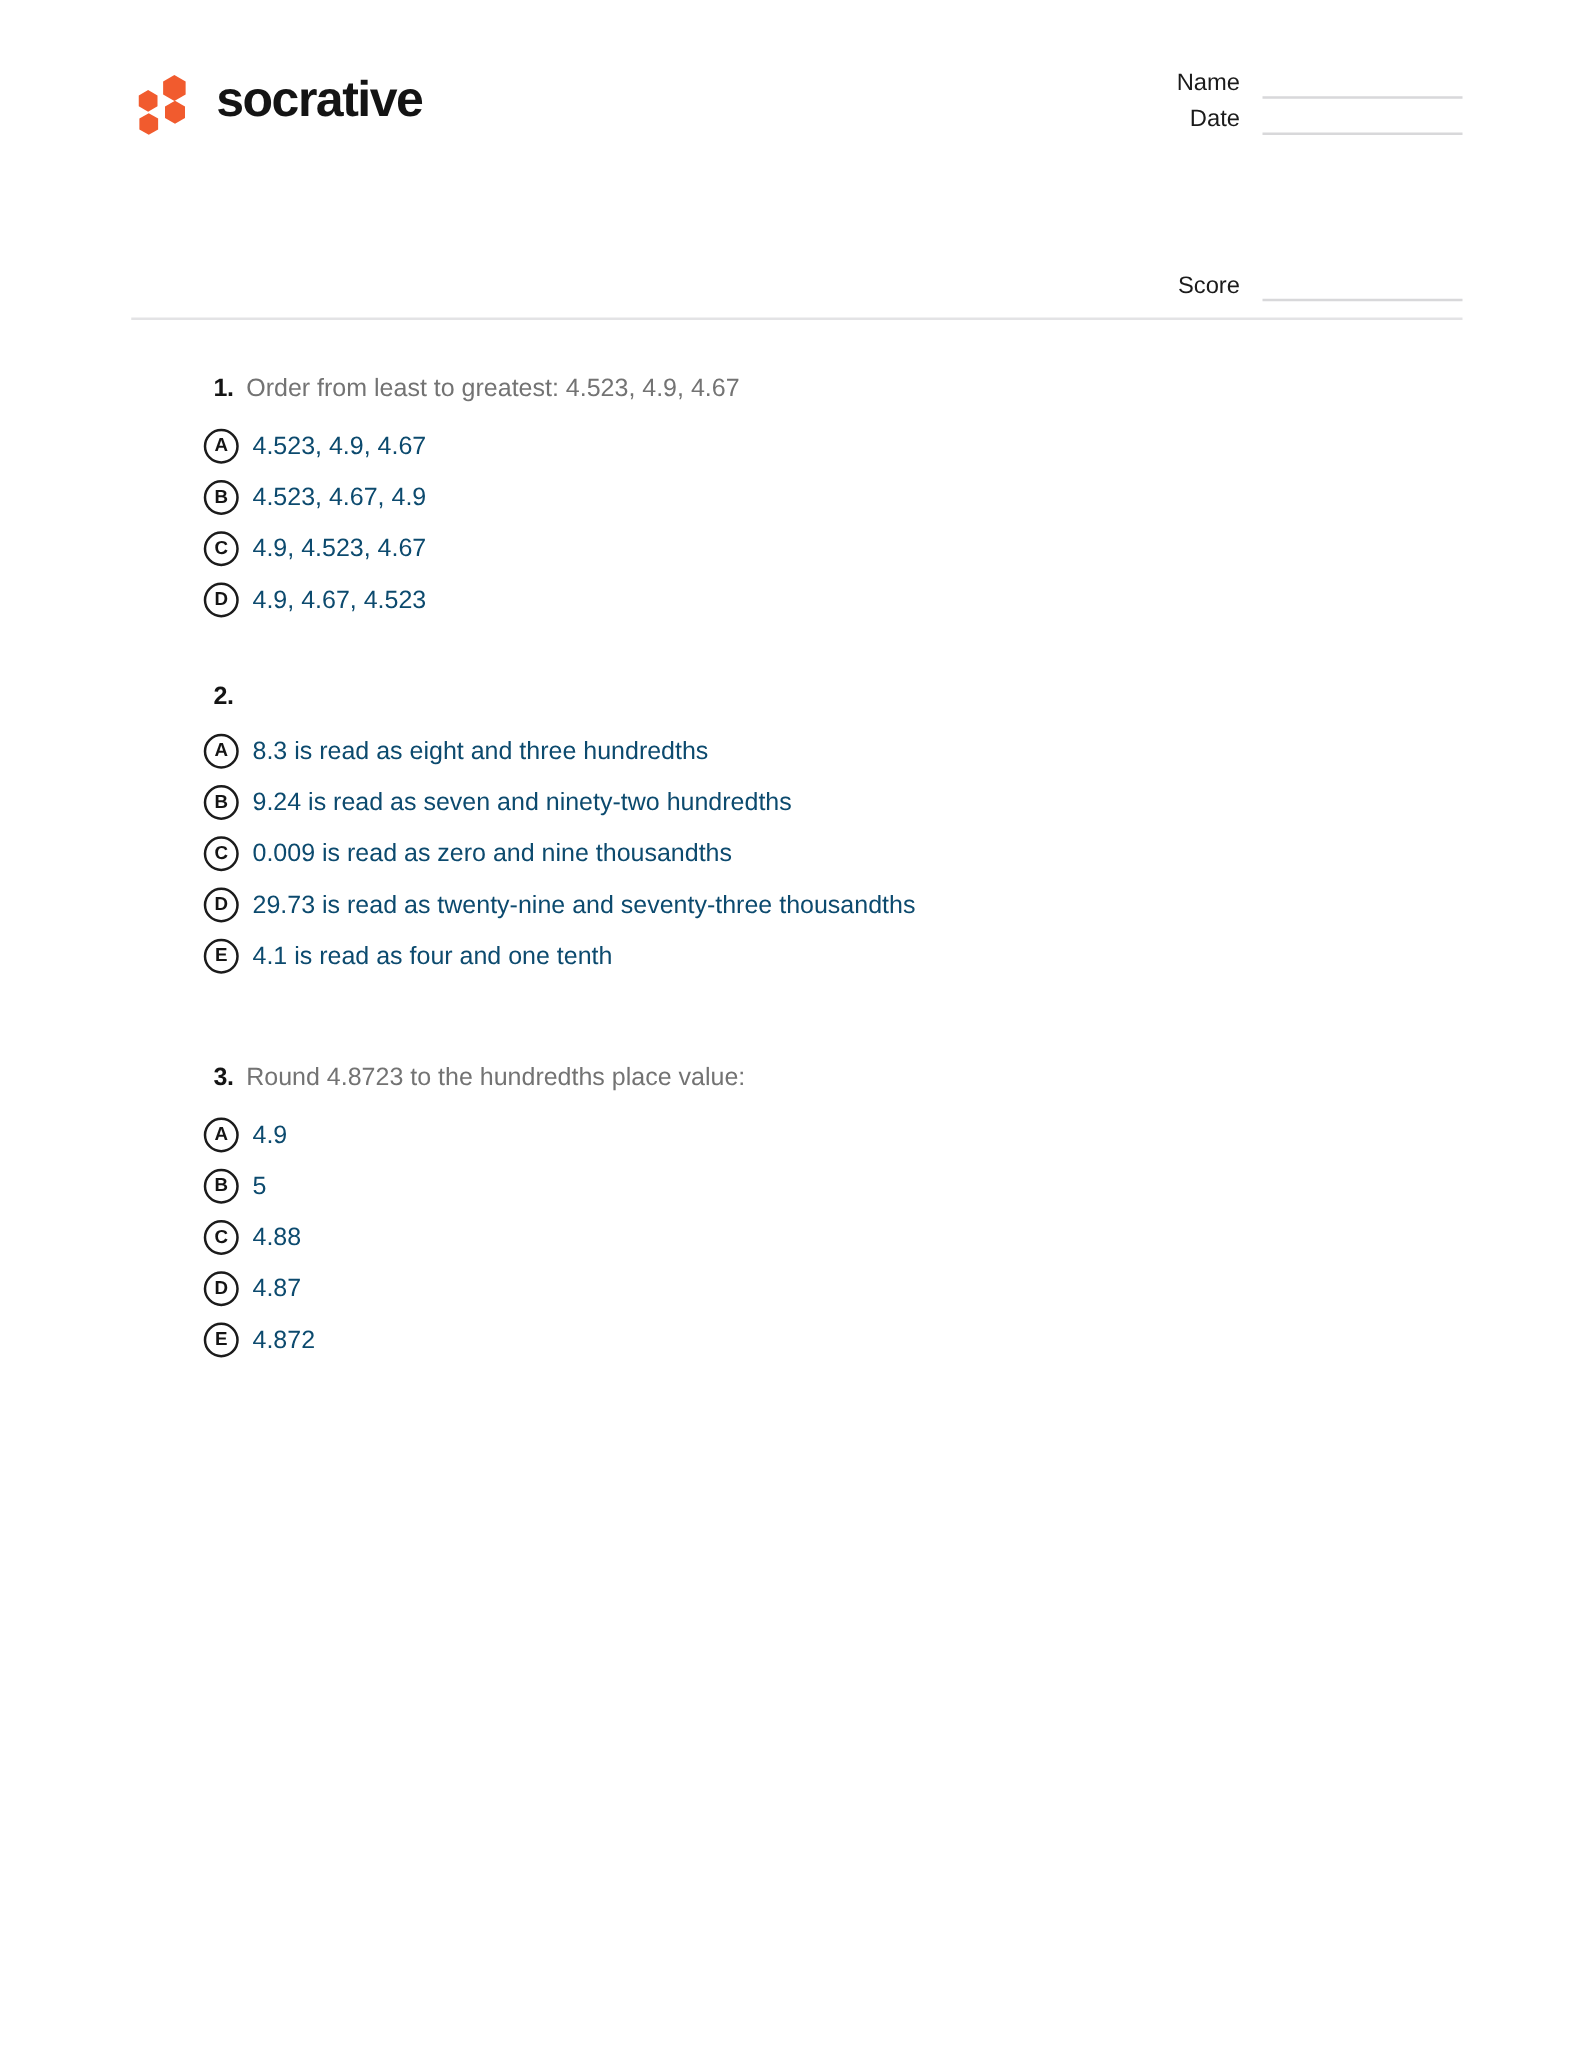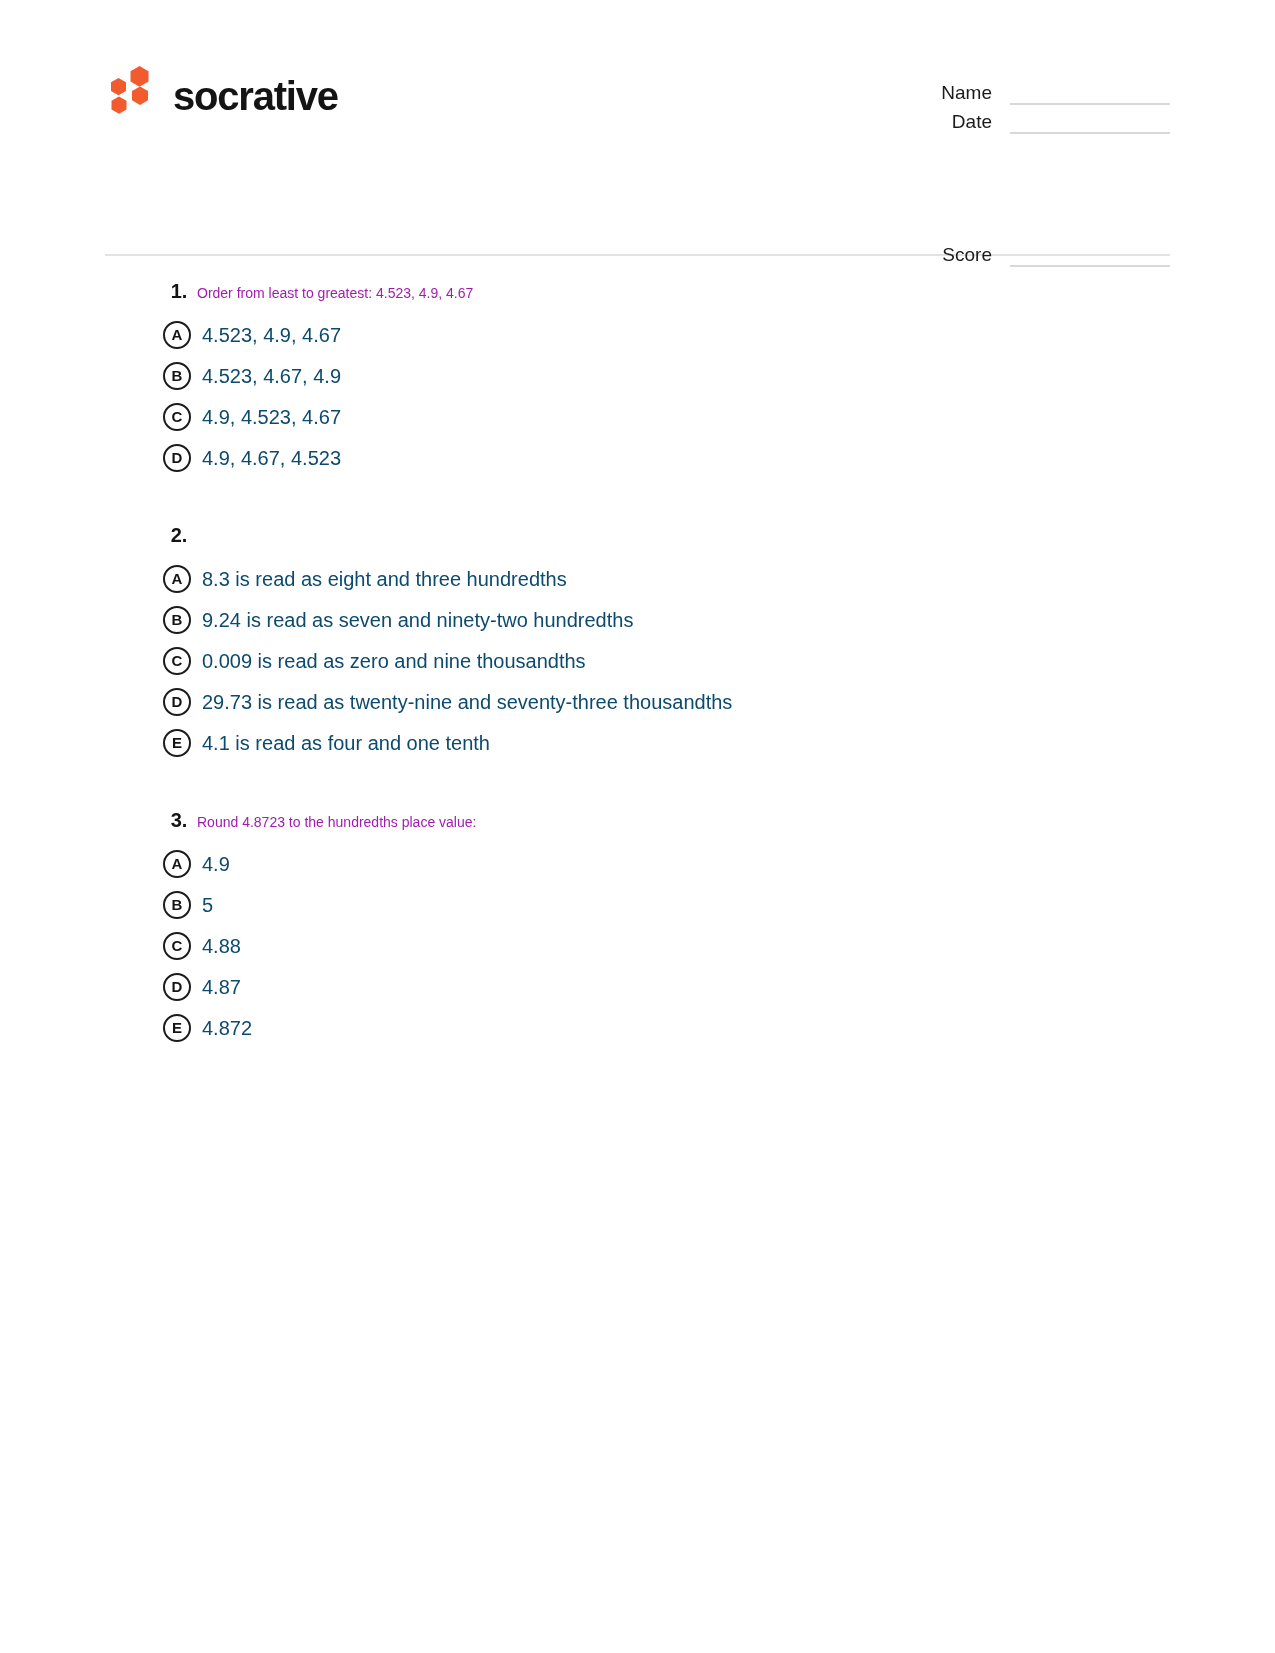--- a/index.html
+++ b/index.html
@@ -26,21 +26,21 @@
 
   
   .header {
     position: relative;
     padding-top: 58px;
     height: 240px;
     box-sizing: border-box;
   }
   .brand {
     display: flex;
-    align-items: flex-end;
+    align-items: flex-start;
     gap: 16px;
     height: 58px;
   }
   .brand-mark {
     width: 52px;
     height: 52px;
     flex: 0 0 52px;
     position: relative;
     display: block;
   }
@@ -59,21 +59,21 @@
     width: 730px;
     font-size: 45px;
     line-height: 1.3;
     font-weight: 700;
     letter-spacing: -1.1px;
     color: #141414;
   }
 
   .meta {
     position: absolute;
-    top: 76px;
+    top: 50px;
     right: 0;
     width: 345px;
   }
   .meta-row {
     display: flex;
     align-items: flex-end;
     justify-content: flex-end;
     height: 29px;
   }
   .meta-row.score { margin-top: 104px; }
@@ -115,23 +115,24 @@
   }
   .q-num {
     font-size: 20px;
     font-weight: 700;
     color: #141414;
     min-width: 22px;
     text-align: right;
     letter-spacing: -0.2px;
   }
   .q-text {
-    font-size: 14px;
-    color: #a21caf;
+    font-size: 20px;
+    color: #737373;
     line-height: 1.35;
+    margin-top: 18px;
   }
   .q-text .emph {
     font-weight: 700;
     font-style: italic;
     text-decoration: underline;
   }
 
   .options { }
   .option {
     display: flex;

